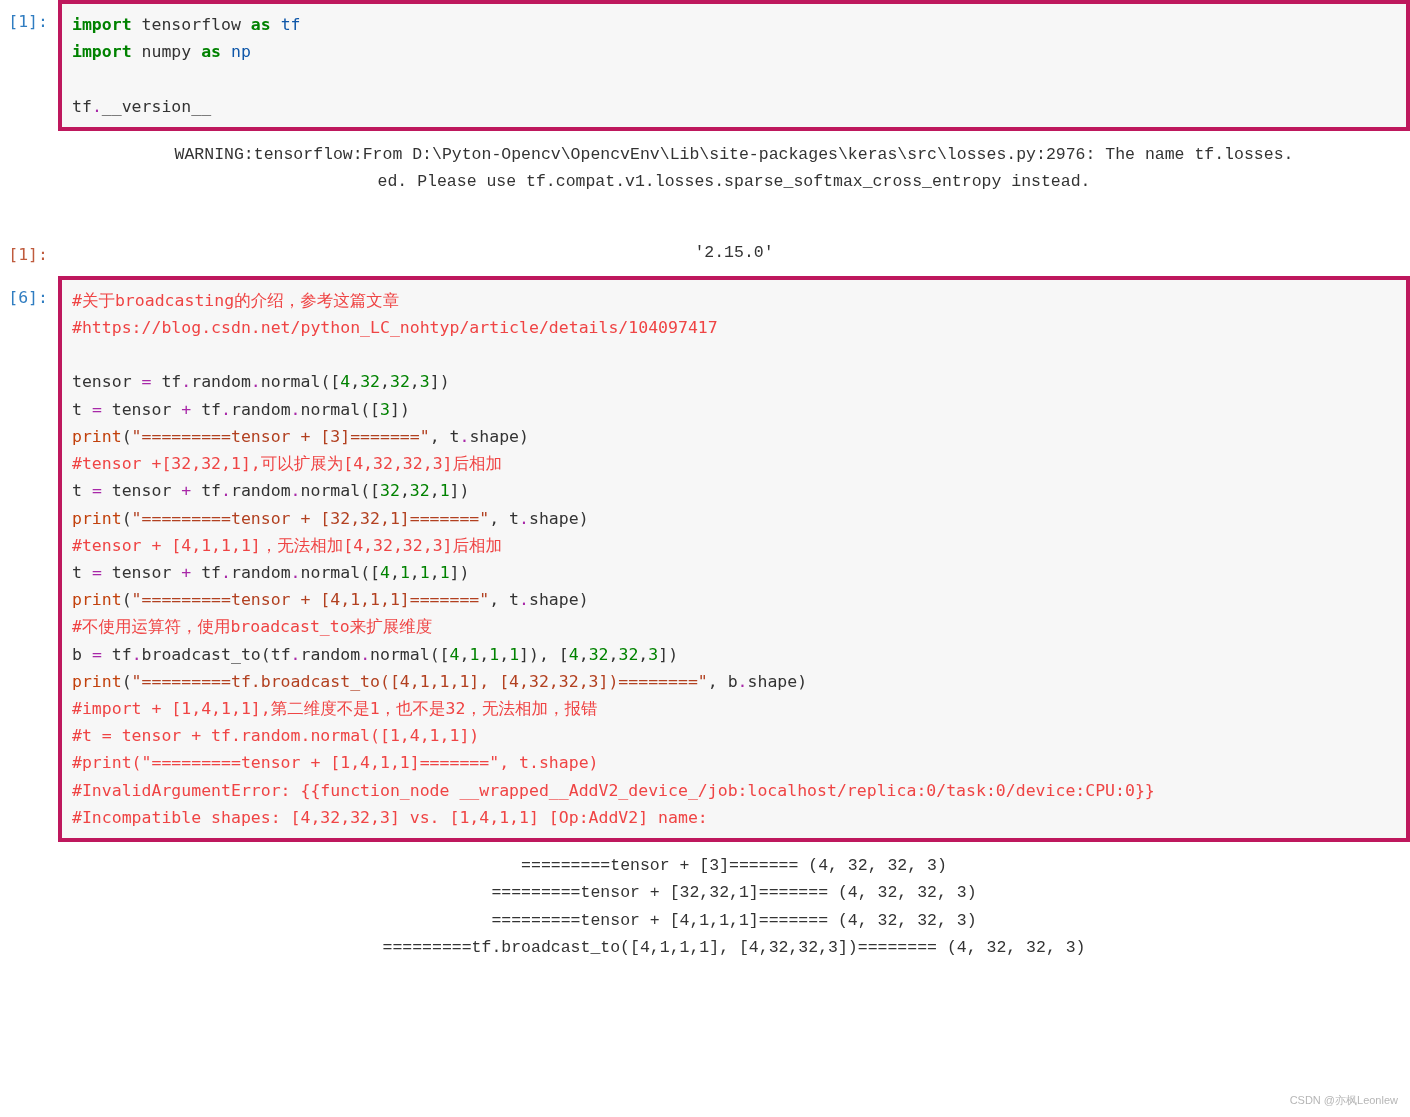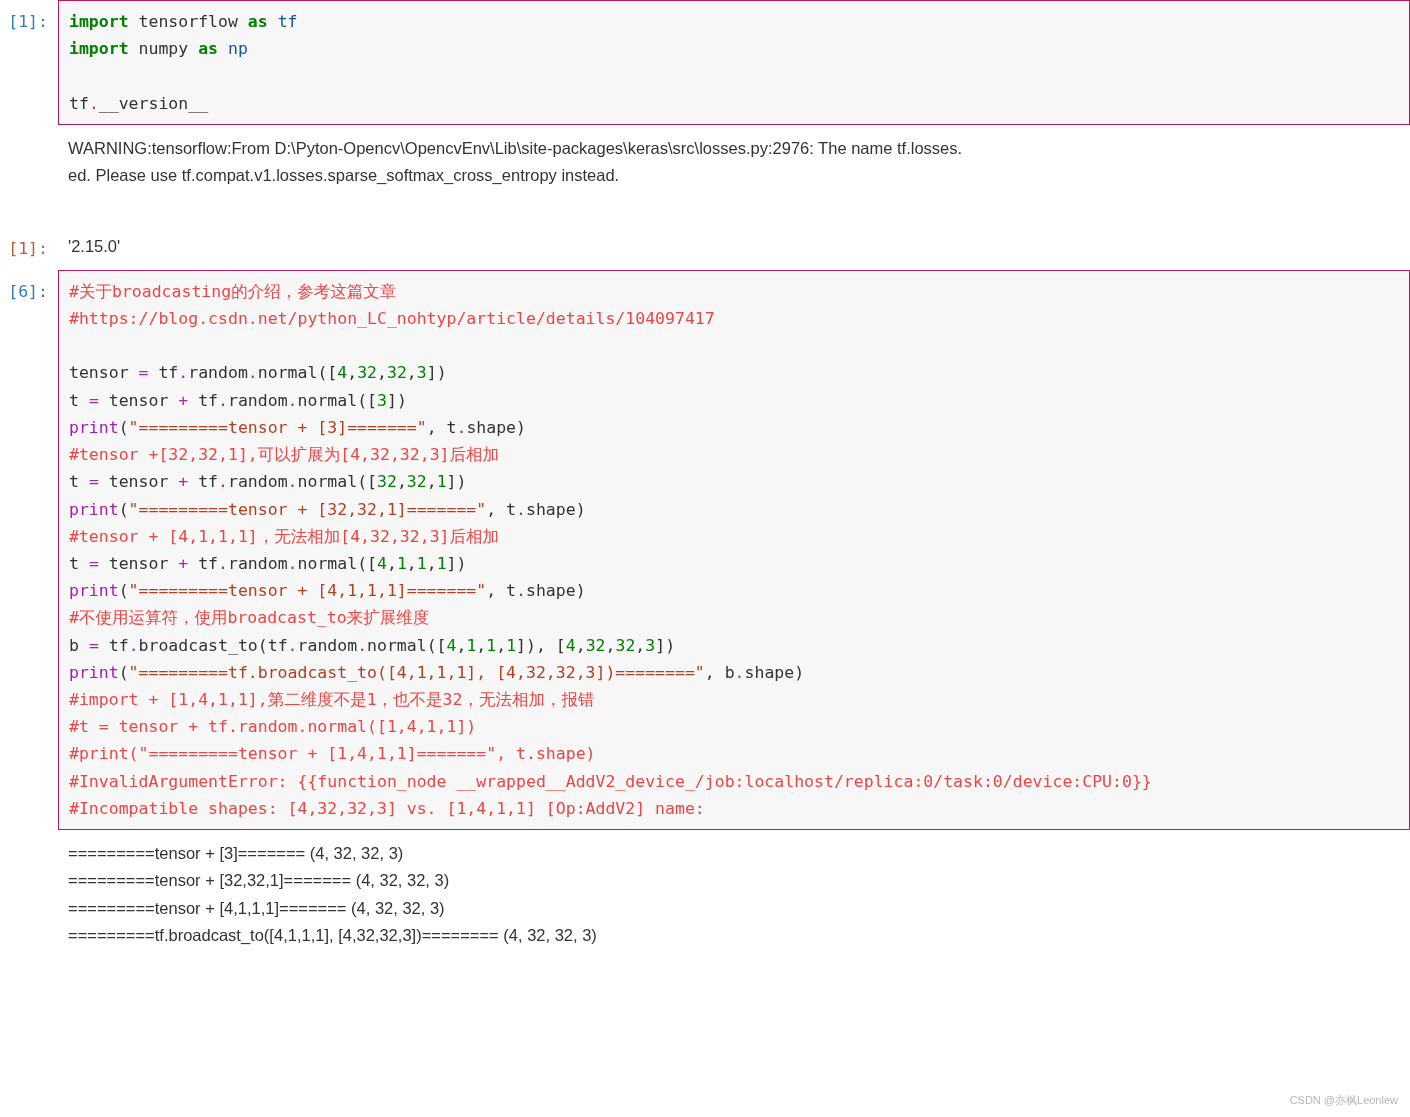--- a/index.html
+++ b/index.html
@@ -21,41 +21,42 @@
     padding-top: 8px;
     color: #307dc1;
     font-family: inherit;
     user-select: none;
     flex-shrink: 0;
   }
   .prompt.out { color: #bf5b3d; }
   .code-area {
     flex: 1;
     background: #f7f7f7;
-    border: 1px solid #be185d;
+    border: 4px solid #be185d;
     padding: 7px 10px;
     font-family: inherit;
     white-space: pre;
     overflow: hidden;
   }
   .output-area {
     flex: 1;
     padding: 6px 10px;
-    font-family: Liberation Sans, sans-serif;
+    font-family: Liberation Mono, monospace;
     white-space: pre;
     overflow: hidden;
     color: #333;
+    text-align: center;
   }
   .kw   { color: #008200; font-weight: bold; }
   .nn   { color: #0f57a9; }
   .op   { color: #a828a8; }
   .str  { color: #b24020; }
   .num  { color: #008200; }
   .cmt  { color: #ef4444; }
-  .fn   { color: #a21caf; }
+  .fn   { color: #c2410c; }
   .watermark {
     position: fixed;
     right: 12px;
     bottom: 8px;
     color: rgba(120,120,120,0.55);
     font-family: "Microsoft YaHei", Arial, sans-serif;
     font-size: 11px;
     pointer-events: none;
   }
 </style>

